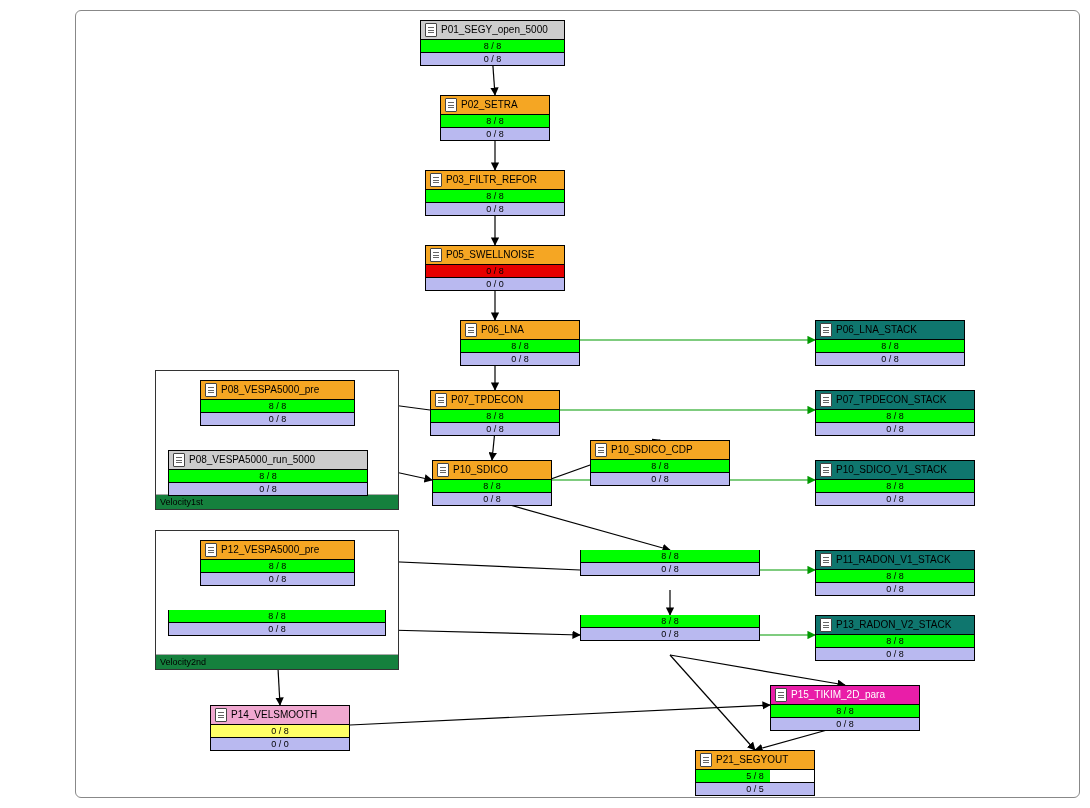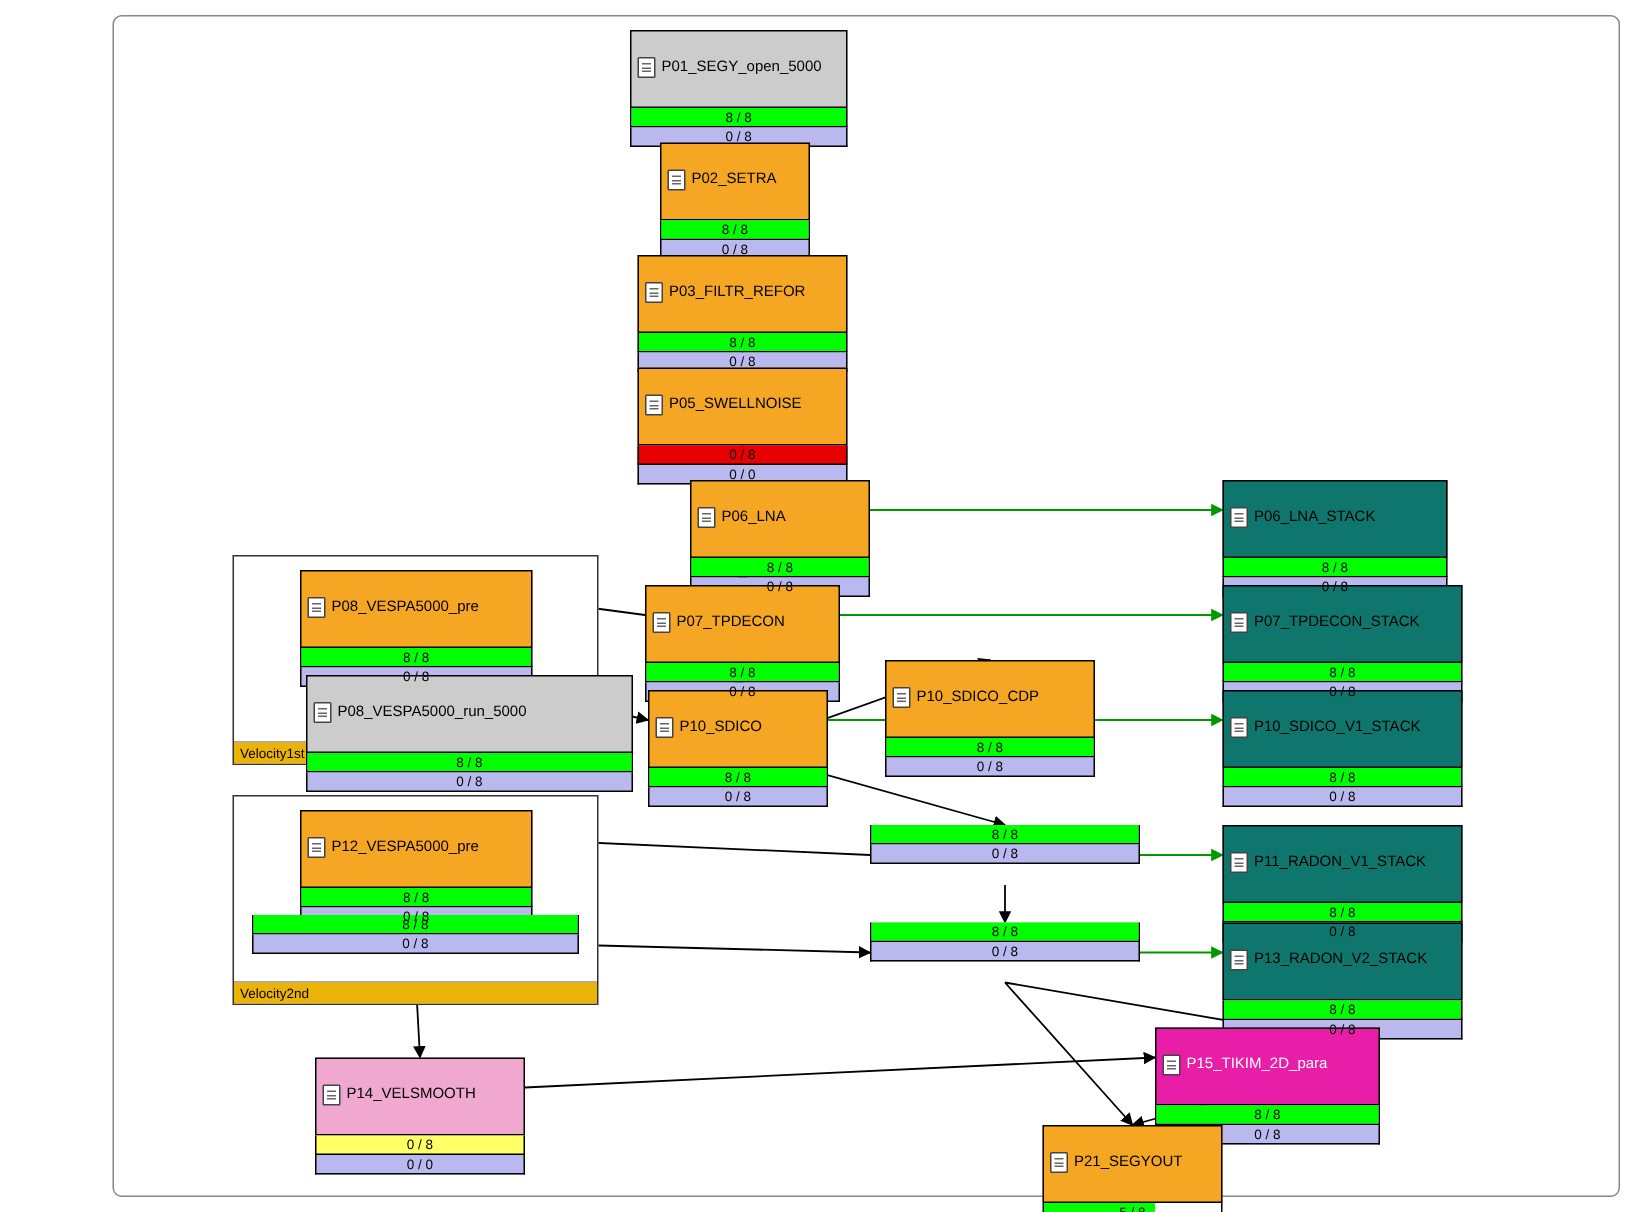--- a/index.html
+++ b/index.html
@@ -31,22 +31,23 @@
     left: 0;
     top: 0;
     pointer-events: none;
   }
   .node {
     position: absolute;
     box-sizing: border-box;
   }
   .node .title {
     display: flex;
+    align-items: center;
     border: 1px solid #000;
-    padding: 17px 4px;
+    padding: 1px 4px;
     font-size: 10px;
     line-height: 14px;
     height: 16px;
     overflow: hidden;
     white-space: nowrap;
   }
   .node .title .doc-icon {
     display: inline-block;
     width: 10px;
     height: 12px;
@@ -92,21 +93,21 @@
     border: 1px solid #333;
     background: #fff;
     box-sizing: border-box;
   }
   .group-box .group-label {
     position: absolute;
     left: 0;
     right: 0;
     bottom: 0;
     height: 14px;
-    background: #eab308;
+    background: #15803d;
     font-size: 9px;
     padding-left: 4px;
     line-height: 14px;
     border-top: 1px solid #aaa;
   }
   .title.c-orange { background: #f5a623; }
   .title.c-grey   { background: #ccc; }
   .title.c-cyan   { background: #0f766e; }
   .title.c-pink   { background: #f0a8d0; }
   .title.c-magenta{ background: #e91ea8; color: #fff;}
@@ -165,21 +166,21 @@
         <div class="group-label">Velocity2nd</div>
       </div>
       <div class="node" style="left: 420px; top: 20px; width: 145px;">
         <div class="title c-grey">
           <span class="doc-icon"></span>
           <span>P01_SEGY_open_5000</span>
         </div>
         <div class="bar bg-lav"><div class="fill" style="width: 100%;"></div><span class="label">8 / 8</span></div>
         <div class="bar bg-lav"><span class="label">0 / 8</span></div>
       </div>
-      <div class="node" style="left: 440px; top: 95px; width: 100px;">
+      <div class="node" style="left: 440px; top: 95px; width: 110px;">
         <div class="title c-orange">
           <span class="doc-icon"></span>
           <span>P02_SETRA</span>
         </div>
         <div class="bar bg-lav"><div class="fill" style="width: 100%;"></div><span class="label">8 / 8</span></div>
         <div class="bar bg-lav"><span class="label">0 / 8</span></div>
       </div>
       <div class="node" style="left: 425px; top: 170px; width: 140px;">
         <div class="title c-orange">
           <span class="doc-icon"></span>
@@ -229,21 +230,21 @@
         <div class="bar bg-lav"><span class="label">0 / 8</span></div>
       </div>
       <div class="node" style="left: 200px; top: 380px; width: 155px;">
         <div class="title c-orange">
           <span class="doc-icon"></span>
           <span>P08_VESPA5000_pre</span>
         </div>
         <div class="bar bg-lav"><div class="fill" style="width: 100%;"></div><span class="label">8 / 8</span></div>
         <div class="bar bg-lav"><span class="label">0 / 8</span></div>
       </div>
-      <div class="node" style="left: 168px; top: 450px; width: 218px; margin-left: 36px;">
+      <div class="node" style="left: 168px; top: 450px; width: 200px;">
         <div class="title c-grey">
           <span class="doc-icon"></span>
           <span>P08_VESPA5000_run_5000</span>
         </div>
         <div class="bar bg-lav"><div class="fill" style="width: 100%;"></div><span class="label">8 / 8</span></div>
         <div class="bar bg-lav"><span class="label">0 / 8</span></div>
       </div>
       <div class="node" style="left: 432px; top: 460px; width: 120px;">
         <div class="title c-orange">
           <span class="doc-icon"></span>

